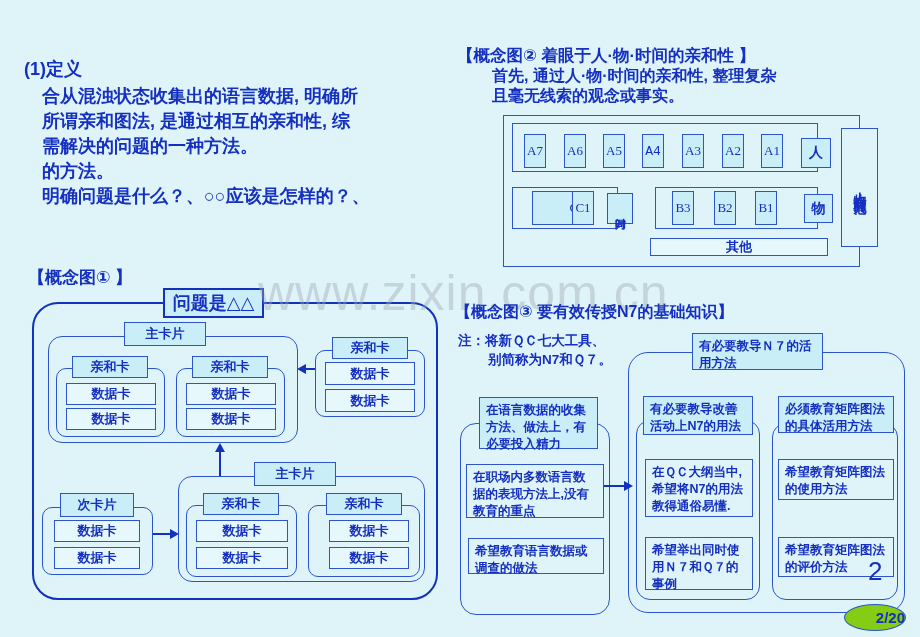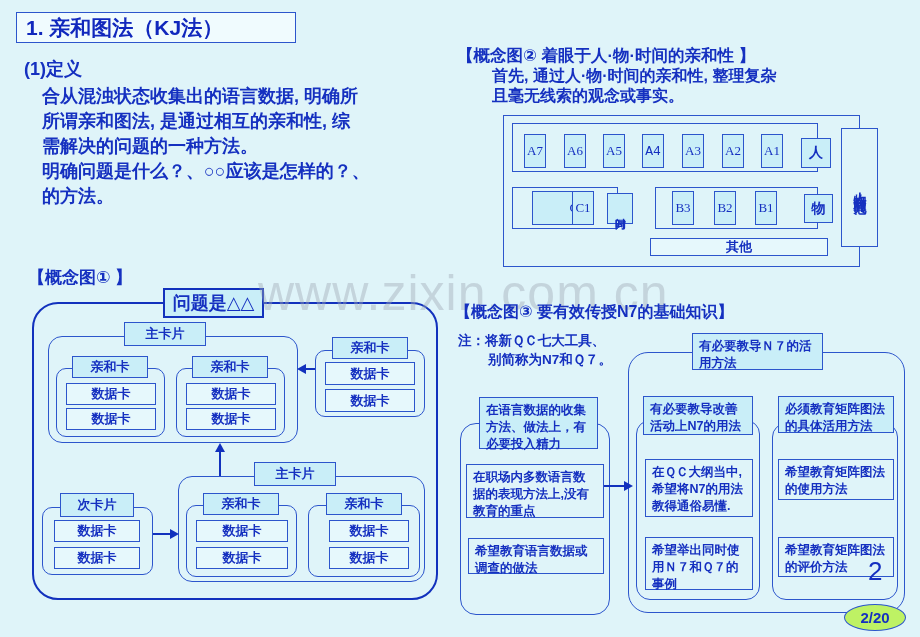--- a/index.html
+++ b/index.html
@@ -23,31 +23,28 @@
   .tri-right{border-top:5px solid transparent;border-bottom:5px solid transparent;border-left:9px solid #1231BD;}
   .tri-up{border-left:5px solid transparent;border-right:5px solid transparent;border-bottom:9px solid #1231BD;}
   .line{background:#1231BD;position:absolute;}
   .watermark{font-size:50px;color:#9FA9B6;opacity:0.42;letter-spacing:1px;white-space:nowrap;z-index:40;pointer-events:none;}
 </style>
 </head>
 <body>
 
 <div id="stage">
 
-  <div class="abs ctr" style="left:16px;top:12px;width:280px;height:31px;border:1.5px solid #2C55CC;background:#F0FBFE;justify-content:flex-start;padding-left:9px;">
-    <span style="font-size:21px;font-weight:bold;color:#1128BD;">1. 亲和图法（KJ法）</span>
-  </div>
 
   <div class="abs hdrline" style="left:24px;top:57px;font-size:18px;">(1)定义</div>
   <div class="abs" style="left:42px;top:84px;width:410px;font-size:18px;font-weight:bold;line-height:25px;">
     <div>合从混浊状态收集出的语言数据, 明确所</div>
     <div>所谓亲和图法, 是通过相互的亲和性, 综</div>
     <div>需解决的问题的一种方法。</div>
+    <div>的方法。</div>
     <div>明确问题是什么？、○○应该是怎样的？、</div>
-    <div>的方法。</div>
   </div>
 
   <div class="abs watermark" style="left:258px;top:264px;">www.zixin.com.cn</div>
 
   <div class="abs hdrline" style="left:457px;top:45px;font-size:16.5px;">【概念图②  着眼于人·物·时间的亲和性 】</div>
   <div class="abs hdrline" style="left:492px;top:66px;font-size:16px;">首先, 通过人·物·时间的亲和性, 整理复杂</div>
   <div class="abs hdrline" style="left:492px;top:86px;font-size:16px;">且毫无线索的观念或事实。</div>
 
   <div class="abs bx" style="left:503px;top:115px;width:357px;height:152px;"></div>
 
@@ -148,17 +145,17 @@
 
   <div class="abs bx" style="left:772px;top:423px;width:126px;height:177px;border-radius:14px;"></div>
   <div class="abs bx fill sm" style="left:778px;top:396px;width:116px;height:37px;z-index:2;">必须教育矩阵图法的具体活用方法</div>
   <div class="abs bx sm" style="left:778px;top:459px;width:116px;height:41px;">希望教育矩阵图法的使用方法</div>
   <div class="abs bx sm" style="left:778px;top:537px;width:116px;height:40px;">希望教育矩阵图法的评价方法</div>
 
   <div class="line" style="left:604px;top:485px;width:22px;height:2px;"></div>
   <div class="tri tri-right" style="left:624px;top:481px;"></div>
 
   <div class="abs" style="left:868px;top:556px;font-size:26px;color:#1530C0;">2</div>
-  <div class="abs ctr" style="left:844px;top:604px;width:62px;height:27px;border:1.4px solid #2C55CC;border-radius:50%;background:#bef264;">
+  <div class="abs ctr" style="left:844px;top:604px;width:62px;height:27px;border:1.4px solid #2C55CC;border-radius:50%;background:#84cc16;justify-content:flex-end;">
     <span style="font-size:15px;font-weight:bold;color:#1530C0;">2/20</span>
   </div>
 
 </div>
 
 </body></html>

